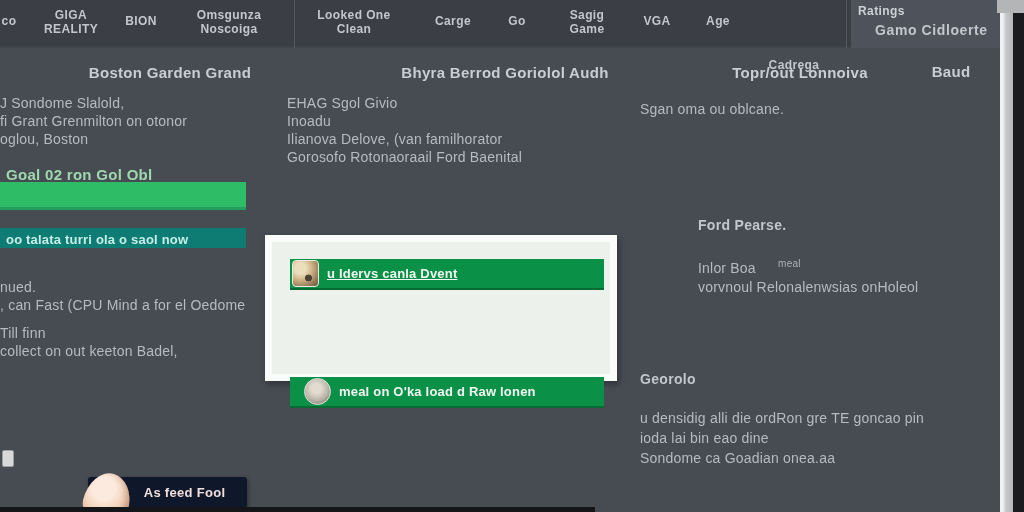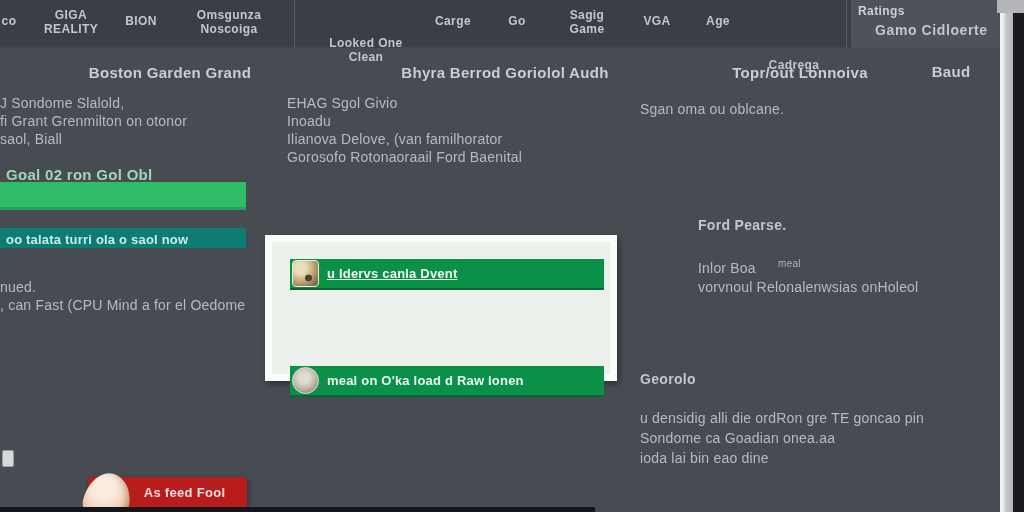--- a/index.html
+++ b/index.html
@@ -8,21 +8,21 @@
   .screen { position:relative; width:1024px; height:512px; background:#474b52; overflow:hidden; }
 
   
   .nav { position:absolute; left:0; top:0; width:1024px; height:48px; background:#3b3f45; border-bottom:2px solid #3f434a; }
   .nav-item { position:absolute; color:#c3c6cb; font-size:12px; font-weight:bold; text-align:center; line-height:14px; letter-spacing:.4px; cursor:pointer; }
   .nav-item span { display:block; }
   .n1  { left:-6px;  top:14px; width:30px; }
   .n2  { left:38px;  top:8px;  width:66px; }
   .n3  { left:116px; top:14px; width:50px; }
   .n4  { left:178px; top:8px;  width:102px; }
-  .n5  { left:315px; top:8px;  width:102px;margin-top:28px; }
+  .n5  { left:303px; top:8px;  width:102px; }
   .n6  { left:427px; top:14px; width:52px; }
   .n7  { left:503px; top:14px; width:28px; }
   .n8  { left:556px; top:8px;  width:62px; }
   .n9  { left:637px; top:14px; width:40px; }
   .n10 { left:700px; top:14px; width:36px; }
   .n11 { left:752px; top:14px; width:84px;margin-top:44px; }
   .nav-sep { position:absolute; top:0; width:1px; height:48px; background:#565a60; }
   .s1 { left:294px; } .s2 { left:846px; }
   .nav-ratings { position:absolute; left:851px; top:0; width:157px; height:48px; background:#4e525a; cursor:pointer; }
   .nav-ratings .r1 { position:absolute; left:7px;  top:4px;  font-size:12px; font-weight:bold; color:#cdd0d4; letter-spacing:.4px; }
@@ -42,21 +42,21 @@
   .teal-bar       { position:absolute; left:0; top:228px; width:246px; height:20px; background:#0f7c73; cursor:pointer; }
   .teal-bar span  { display:block; padding-left:6px; font-size:13px; font-weight:bold; color:#c6efe7; line-height:24px; letter-spacing:.2px; }
   .left-note1     { left:0px; top:278px; width:280px; }
   .left-note2     { left:0px; top:324px; width:280px; }
 
   
   .mid-heading { left:370px; top:64px; width:270px; }
   .mid-intro   { left:287px; top:94px; width:330px; }
   .card { position:absolute; left:265px; top:235px; width:352px; height:146px; background:#edf1ec; border:7px solid #fafcfa; box-shadow:2px 3px 6px rgba(0,0,0,.35); }
   .card-row { position:absolute; left:18px; width:314px; height:31px; background:#0a9147; border-bottom:2px solid #066b33; display:flex; align-items:center; cursor:pointer; }
-  .row1 { top:17px; } .row2 { top:124px; }
+  .row1 { top:17px; } .row2 { top:135px;padding-left:12px; }
   .card-row .txt { margin-left:8px; font-size:13px; font-weight:bold; color:#f2f7f2; letter-spacing:.2px; white-space:nowrap; }
   .row1 .txt { text-decoration:underline; }
   .avatar { flex:0 0 auto; margin-left:2px; width:27px; height:27px; }
   .av1 { border-radius:4px; border:1px solid #e9ecdf;
          background: radial-gradient(circle at 62% 68%, #4d4236 0 14%, rgba(0,0,0,0) 16%),
                      radial-gradient(circle at 30% 30%, #eadfbd 0 22%, #cdb183 48%, #8d7453 80%, #6d5a40 100%); }
   .av2 { border-radius:50%; border:1px solid #e2e2df;
          background: radial-gradient(circle at 45% 38%, #e2dcd0 0 24%, #bdb7aa 55%, #837e73 88%, #6e6a60 100%); }
 
   
@@ -65,21 +65,21 @@
   .right-intro    { left:640px; top:100px; width:330px; }
   .r-sec1-title   { left:698px; top:217px; }
   .r-sec1-l1      { left:698px; top:259px; width:200px; }
   .r-sec1-sup     { position:absolute; left:778px; top:258px; font-size:10px; color:#aeb2b8; letter-spacing:.3px; }
   .r-sec1-l2      { left:698px; top:278px; width:300px; }
   .r-sec2-title   { left:640px; top:371px; }
   .r-sec2-body    { left:640px; top:408px; width:310px; line-height:20px; }
 
   
   .mini-icon { position:absolute; left:2px; top:450px; width:12px; height:17px; background:#d6d8da; border:1px solid #9ea0a3; border-radius:2px; cursor:pointer; }
-  .red-button { position:absolute; left:88px; top:477px; width:159px; height:31px; background:#b91c1c; border-radius:3px; box-shadow:1px 2px 4px rgba(0,0,0,.4); cursor:pointer; }
+  .red-button { position:absolute; left:88px; top:477px; width:159px; height:31px; background:#0f172a; border-radius:3px; box-shadow:1px 2px 4px rgba(0,0,0,.4); cursor:pointer; }
   .red-button span { display:block; text-align:center; font-size:13px; font-weight:bold; color:#f0dfdd; line-height:31px; letter-spacing:.3px; padding-left:34px; }
   .finger-avatar { position:absolute; left:84px; top:473px; width:46px; height:52px;
                    border-radius:50% 50% 46% 54% / 62% 58% 42% 38%; transform:rotate(14deg);
                    background: radial-gradient(circle at 38% 32%, #fbeadd 0 25%, #f0cdb2 55%, #dba685 85%, #c98f70 100%);
                    box-shadow: inset -4px -3px 6px rgba(120,70,50,.35); }
   .bottom-dark { position:absolute; left:0; top:507px; width:595px; height:5px; background:#141518; }
 
   
   .scroll-track { position:absolute; left:1000px; top:13px; width:13px; height:499px;
                   background:linear-gradient(90deg,#f0f1f1 0 3px,#c6c8ca 45%,#b4b6b9 100%); cursor:pointer; }
@@ -134,30 +134,34 @@
     <div class="nav-ratings">
       <div class="r1">Ratings</div>
       <div class="r2">Gamo Cidloerte</div>
     </div>
   </header>
 
   <h2 class="h1 left-heading">Boston Garden Grand</h2>
   <div class="para left-intro">
     <span>J Sondome Slalold,</span>
     <span>fi Grant Grenmilton on otonor</span>
-    <span>saol, Biall</span>
+    <span>oglou, Boston</span>
   </div>
   <div class="goal-label">Goal 02 ron Gol Obl</div>
   <div class="green-bar"></div>
   <div class="teal-bar">
     <span>oo talata turri ola o saol now</span>
   </div>
   <div class="para left-note1">
     <span>nued.</span>
     <span>, can Fast (CPU Mind a for el Oedome</span>
+  </div>
+  <div class="para left-note2">
+    <span>Till finn</span>
+    <span>collect on out keeton Badel,</span>
   </div>
 
   <h2 class="h1 mid-heading">Bhyra Berrod Goriolol Audh</h2>
   <div class="para mid-intro">
     <span>EHAG Sgol Givio</span>
     <span>Inoadu</span>
     <span>Ilianova Delove, (van familhorator</span>
     <span>Gorosofo Rotonaoraail Ford Baenital</span>
   </div>
   <div class="card">
@@ -174,22 +178,22 @@
   <h2 class="h1 right-heading">Topr/out Lonnoiva</h2>
   <h2 class="h1 right-heading2">Baud</h2>
   <div class="para right-intro">Sgan oma ou oblcane.</div>
   <div class="subhead r-sec1-title">Ford Pearse.</div>
   <div class="para r-sec1-l1">Inlor Boa</div>
   <div class="r-sec1-sup">meal</div>
   <div class="para r-sec1-l2">vorvnoul Relonalenwsias onHoleol</div>
   <div class="subhead r-sec2-title">Georolo</div>
   <div class="para r-sec2-body">
     <span>u densidig alli die ordRon gre TE goncao pin</span>
+    <span>ioda lai bin eao dine</span>
     <span>Sondome ca Goadian onea.aa</span>
-    <span>ioda lai bin eao dine</span>
   </div>
 
   <div class="mini-icon"></div>
   <div class="red-button">
     <span>As feed Fool</span>
   </div>
   <div class="finger-avatar"></div>
   <div class="bottom-dark"></div>
 
   <div class="corner-block"></div>

